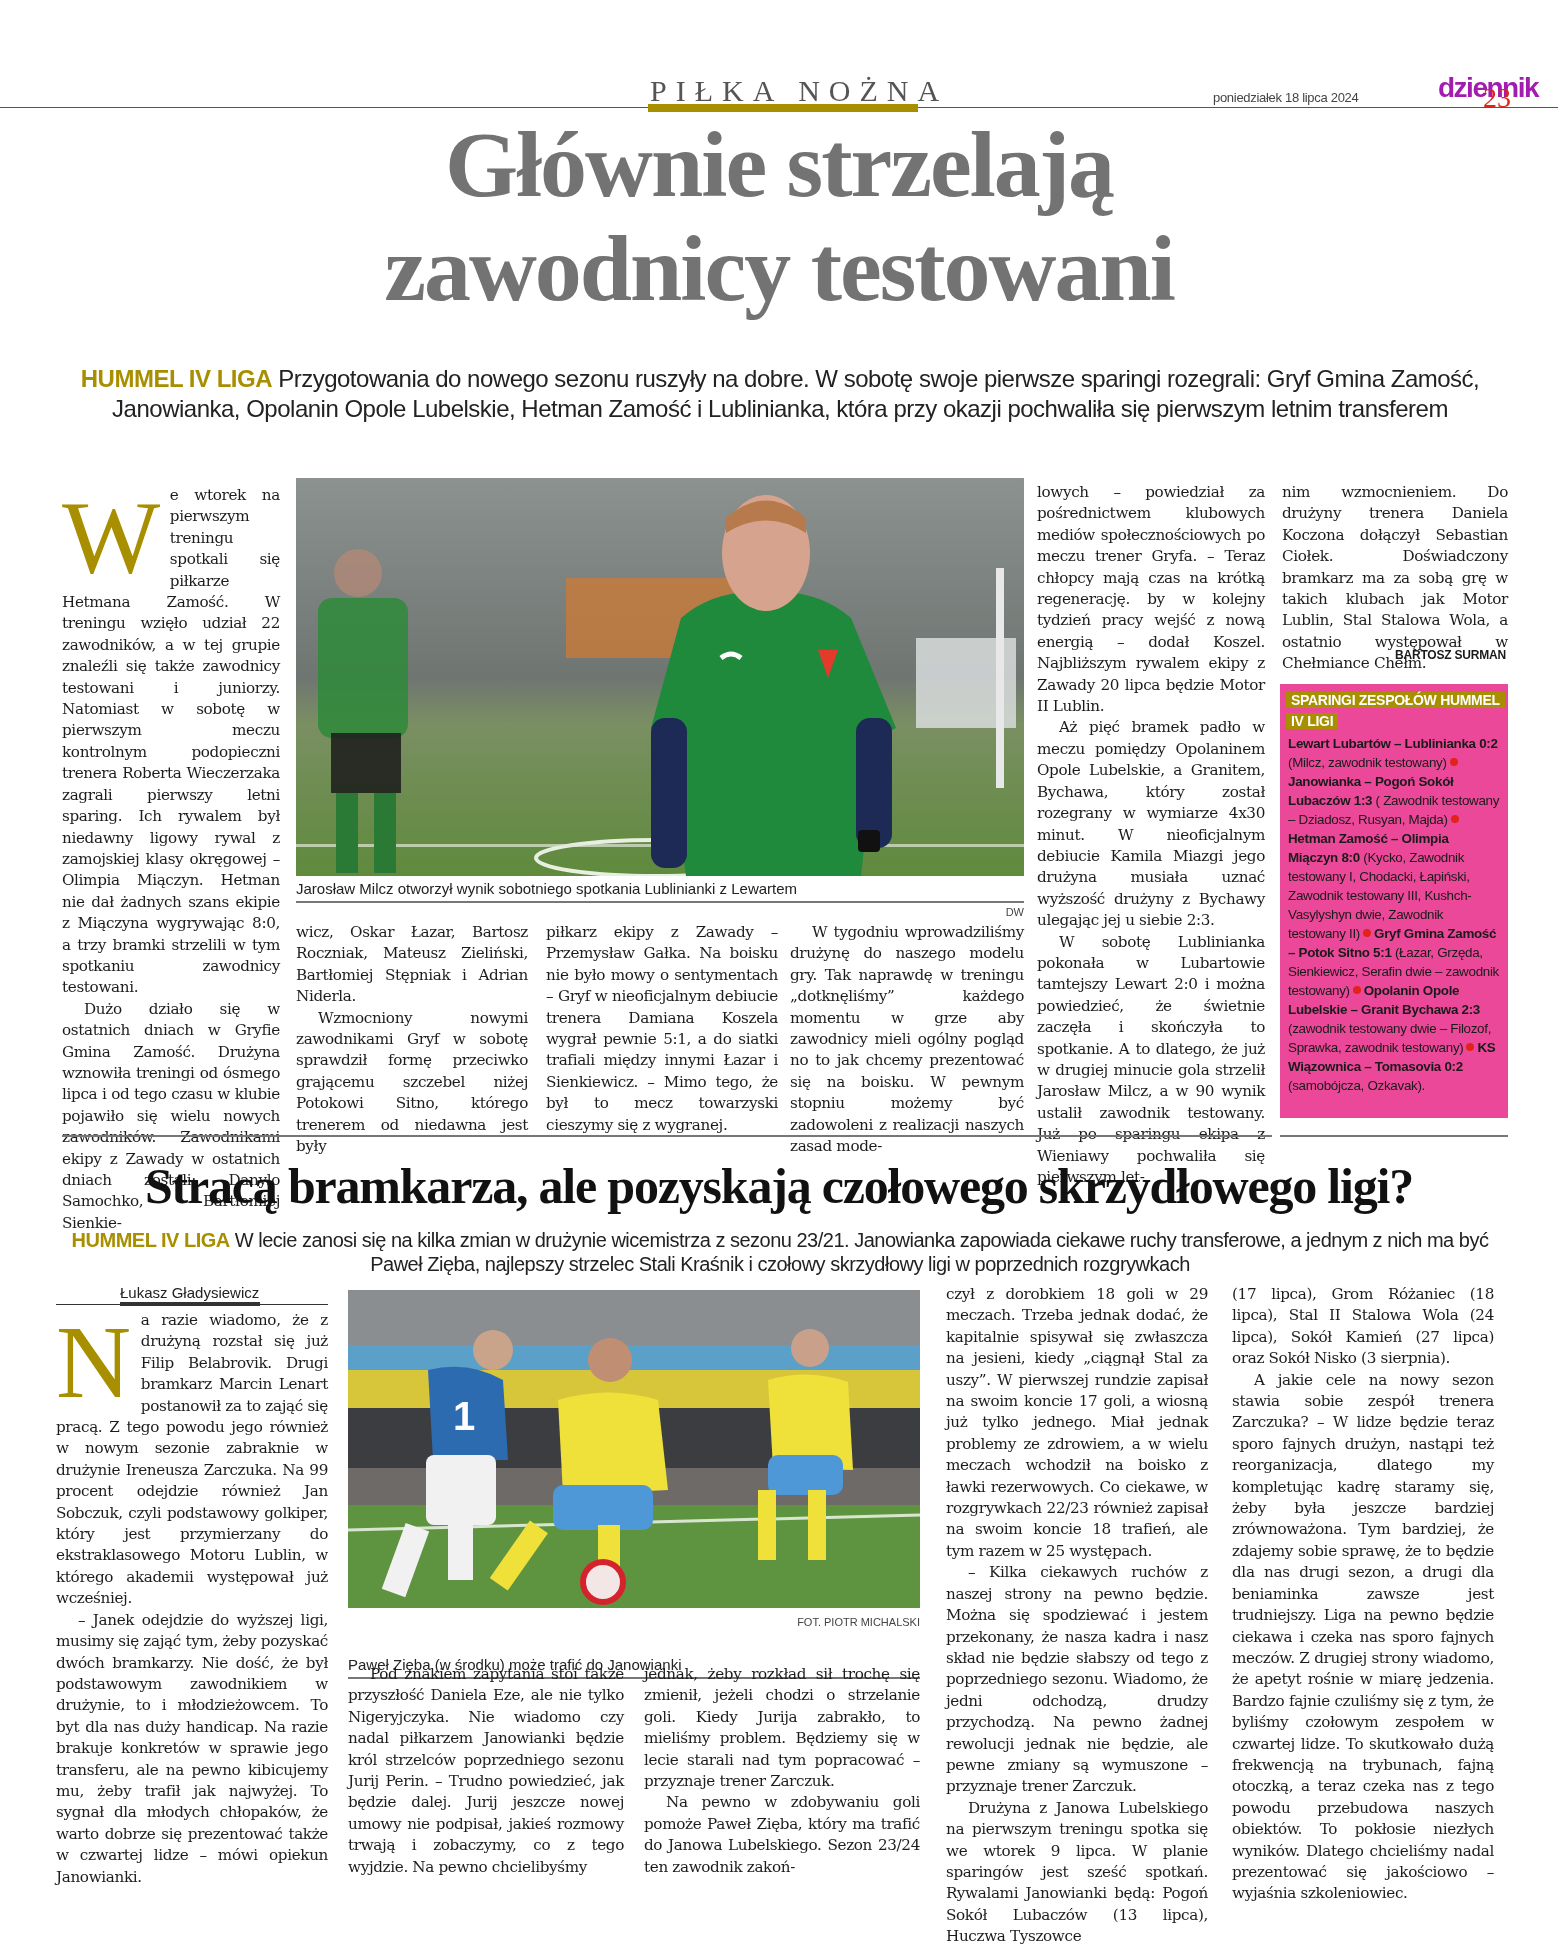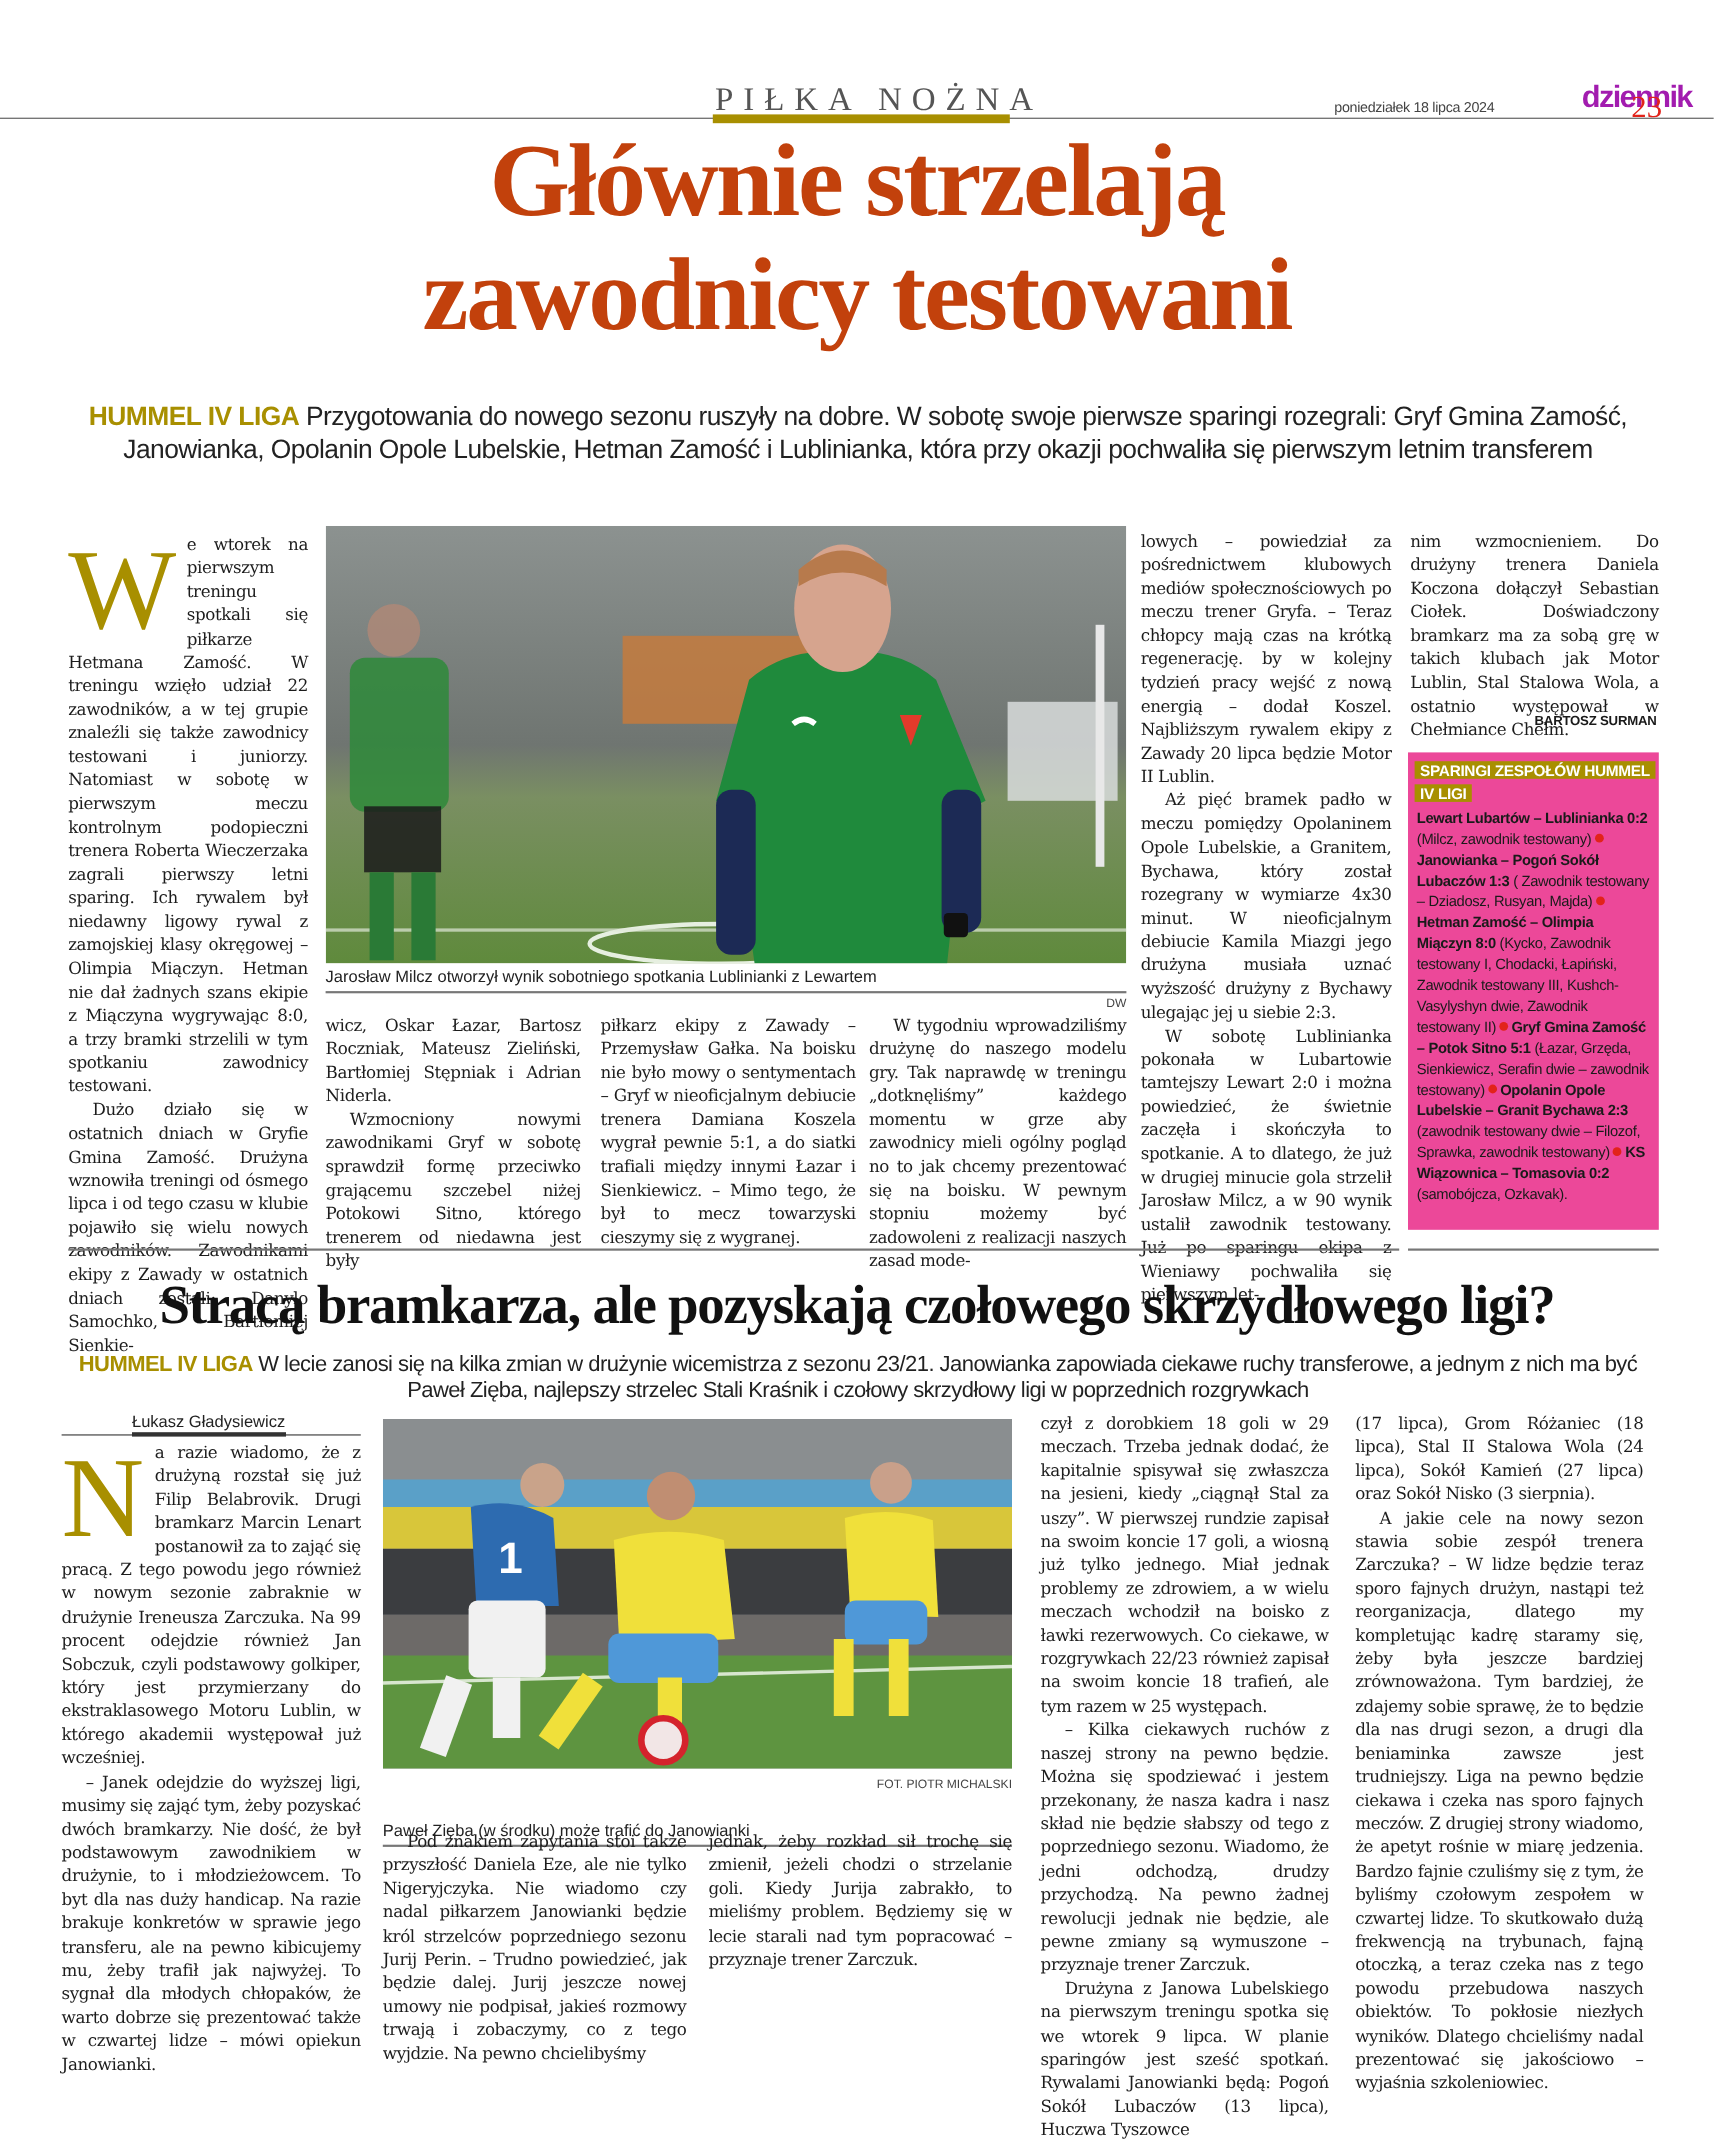--- a/index.html
+++ b/index.html
@@ -5,21 +5,21 @@
   * { box-sizing: border-box; margin: 0; padding: 0; }
   html, body { width: 1558px; height: 1947px; background: #fff; overflow: hidden; }
   body { position: relative; font-family: "DejaVu Serif", serif; color: #1a1a1a; }
   .abs { position: absolute; }
   .section-label { left: 650px; top: 74px; font-family: Liberation Serif, serif; font-size: 30px; letter-spacing: 9px; color: #555; }
   .section-bar { left: 648px; top: 104px; width: 270px; height: 8px; background: #a88f00; }
   .top-rule { left: 0; top: 107px; width: 1558px; height: 1px; background: #555; }
   .date { left: 1213px; top: 90px; font-family: "Liberation Sans", sans-serif; font-size: 13px; color: #444; letter-spacing: -0.3px; }
   .brand { left: 1398px; top: 72px; font-family: "Liberation Sans", sans-serif; font-weight: bold; font-size: 28px; color: #a21caf; letter-spacing: -1.5px; margin-left: 40px; }
   .pagenum { left: 1483px; top: 82px; font-family: "Liberation Serif", serif; font-size: 28px; color: #e2231a; }
-  .headline1 { left: 0; width: 1558px; top: 112px; text-align: center; font-family: "Liberation Serif", serif; font-weight: bold; font-size: 94px; line-height: 104px; letter-spacing: -2px; color: #c2410c; }
+  .headline1 { left: 0; width: 1558px; top: 112px; text-align: center; font-family: "Liberation Serif", serif; font-weight: bold; font-size: 94px; line-height: 104px; letter-spacing: -2px; color: #737373; }
   .lead { left: 80px; width: 1400px; text-align: center; font-family: "Liberation Sans", sans-serif; font-size: 24px; line-height: 30px; color: #222; letter-spacing: -0.5px; }
   .lead .tag { color: #a88f00; font-weight: bold; }
   .col { font-family: "DejaVu Serif", serif; font-size: 15.2px; line-height: 21.4px; text-align: justify; hyphens: manual; color: #1c1c1c; letter-spacing: -0.35px; }
   .col p { text-indent: 22px; }
   .col p.noind { text-indent: 0; }
   .dropcap { float: left; font-family: "Liberation Serif", serif; font-size: 104px; line-height: 80px; color: #a88f00; margin: 4px 10px 0 0; padding-top: 8px; }
   .photo { overflow: hidden; }
   .caption { font-family: "Liberation Sans", sans-serif; font-size: 15px; color: #222; border-bottom: 2px solid #777; padding-bottom: 4px; }
   .credit { font-family: "Liberation Sans", sans-serif; font-size: 11px; color: #444; }
   .rule { height: 2px; background: #777; }
@@ -168,20 +168,21 @@
   </svg>
 </div>
 <div class="abs caption" style="left:348px; top:1656px; width:572px;">Paweł Zięba (w środku) może trafić do Janowianki</div>
 <div class="abs credit" style="left:760px; top:1616px; width:160px; text-align:right;">FOT. PIOTR MICHALSKI</div>
 
 <div class="abs col" style="left:348px; top:1664px; width:276px;">
   <p>Pod znakiem zapytania stoi także przyszłość Daniela Eze, ale nie tylko Nigeryjczyka. Nie wiadomo czy nadal piłkarzem Janowianki będzie król strzelców poprzedniego sezonu Jurij Perin. – Trudno powiedzieć, jak będzie dalej. Jurij jeszcze nowej umowy nie podpisał, jakieś rozmowy trwają i zobaczymy, co z tego wyjdzie. Na pewno chcielibyśmy</p>
 </div>
 <div class="abs col" style="left:644px; top:1664px; width:276px;">
   <p class="noind">jednak, żeby rozkład sił trochę się zmienił, jeżeli chodzi o strzelanie goli. Kiedy Jurija zabrakło, to mieliśmy problem. Będziemy się w lecie starali nad tym popracować – przyznaje trener Zarczuk.</p>
+  <p>Na pewno w zdobywaniu goli pomoże Paweł Zięba, który ma trafić do Janowa Lubelskiego. Sezon 23/24 ten zawodnik zakoń-</p>
 </div>
 
 <div class="abs col" style="left:946px; top:1284px; width:262px;">
   <p class="noind">czył z dorobkiem 18 goli w 29 meczach. Trzeba jednak dodać, że kapitalnie spisywał się zwłaszcza na jesieni, kiedy „ciągnął Stal za uszy”. W pierwszej rundzie zapisał na swoim koncie 17 goli, a wiosną już tylko jednego. Miał jednak problemy ze zdrowiem, a w wielu meczach wchodził na boisko z ławki rezerwowych. Co ciekawe, w rozgrywkach 22/23 również zapisał na swoim koncie 18 trafień, ale tym razem w 25 występach.</p>
   <p>– Kilka ciekawych ruchów z naszej strony na pewno będzie. Można się spodziewać i jestem przekonany, że nasza kadra i nasz skład nie będzie słabszy od tego z poprzedniego sezonu. Wiadomo, że jedni odchodzą, drudzy przychodzą. Na pewno żadnej rewolucji jednak nie będzie, ale pewne zmiany są wymuszone – przyznaje trener Zarczuk.</p>
   <p>Drużyna z Janowa Lubelskiego na pierwszym treningu spotka się we wtorek 9 lipca. W planie sparingów jest sześć spotkań. Rywalami Janowianki będą: Pogoń Sokół Lubaczów (13 lipca), Huczwa Tyszowce</p>
 </div>
 
 <div class="abs col" style="left:1232px; top:1284px; width:262px;">
   <p class="noind">(17 lipca), Grom Różaniec (18 lipca), Stal II Stalowa Wola (24 lipca), Sokół Kamień (27 lipca) oraz Sokół Nisko (3 sierpnia).</p>

